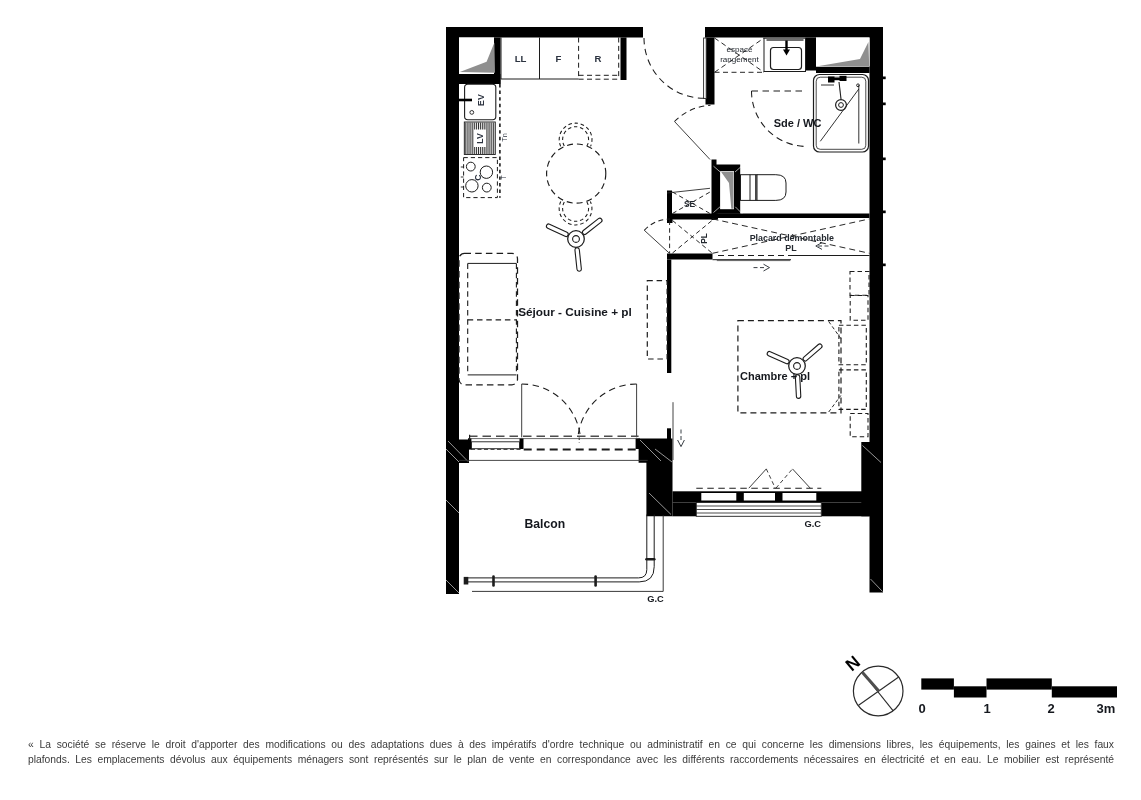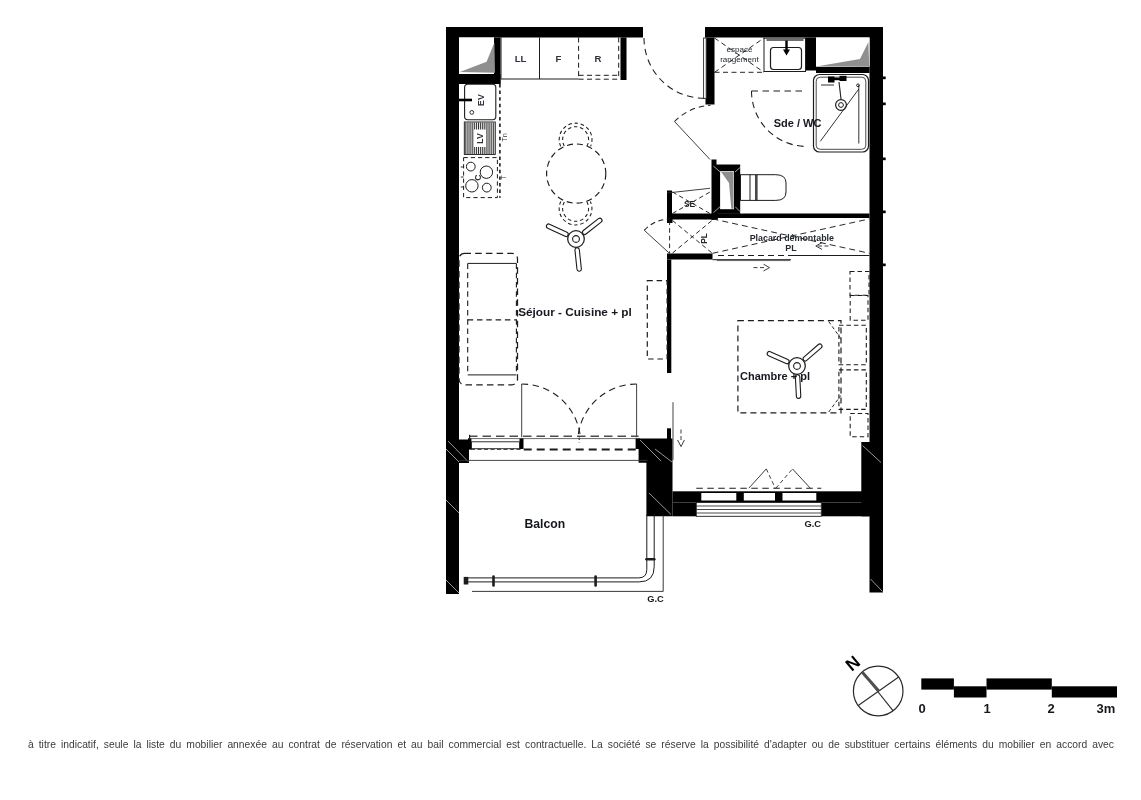--- a/index.html
+++ b/index.html
@@ -437,15 +437,16 @@
 <text x="918.5" y="712.5">0</text>
 <text x="983.5" y="712.5">1</text>
 <text x="1047.5" y="712.5">2</text>
 <text x="1096.5" y="712.5">3m</text>
 </g>
 
 </g>
 </svg>
 
 <div class="legal">
-<div class="j">à titre indicatif, seule la liste du mobilier annexée au contrat de réservation et au bail commercial est contractuelle. La société se réserve la possibilité d'adapter ou de substituer certains éléments du mobilier en accord avec</div>
+<div class="j">«&nbsp;La société se réserve le droit d'apporter des modifications ou des adaptations dues à des impératifs d'ordre technique ou administratif en ce qui concerne les dimensions libres, les équipements, les gaines et les faux</div>
+<div class="j">plafonds. Les emplacements dévolus aux équipements ménagers sont représentés sur le plan de vente en correspondance avec les différents raccordements nécessaires en électricité et en eau. Le mobilier est représenté</div>
 </div>
 
 
 </body></html>

